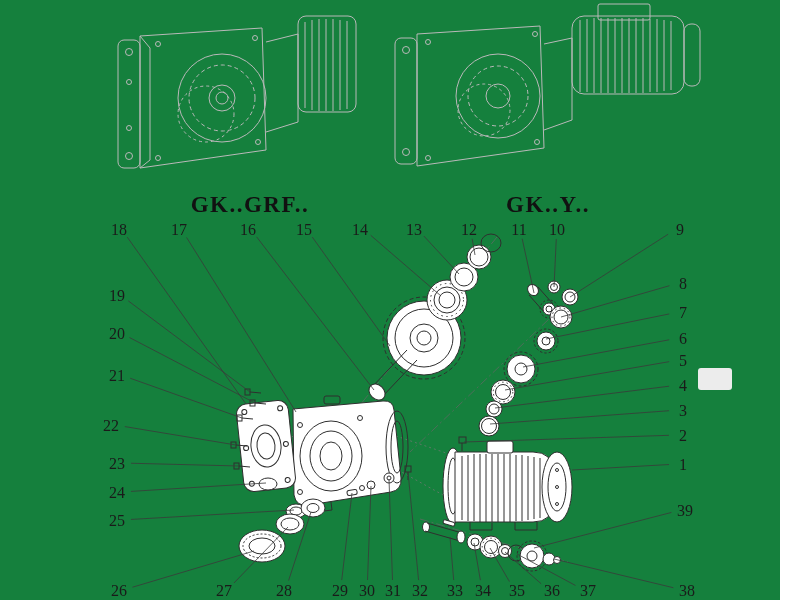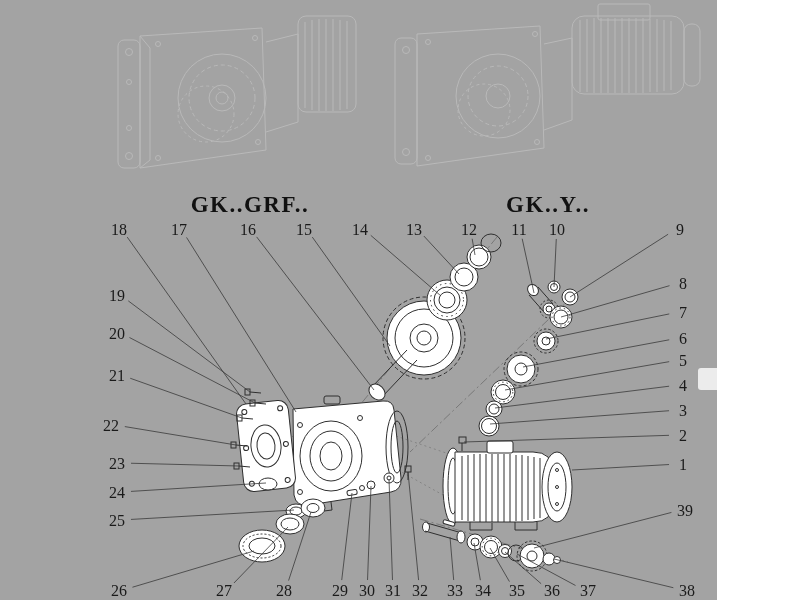--- a/index.html
+++ b/index.html
@@ -1,16 +1,16 @@
 <!DOCTYPE html>
 <html><head>
 <meta charset="utf-8">
 <style>
   html,body{margin:0;padding:0;background:#fff;}
-  .stage{position:relative;width:717px;height:600px;background:#a3a3a3;overflow:hidden;
+  .stage{position:relative;width:780px;height:600px;background:#15803d;overflow:hidden;
          font-family:"Liberation Serif",serif;}
   .stage svg{position:absolute;left:0;top:0;}
   .variant{font-family:"Liberation Serif",serif;font-size:23px;font-weight:bold;
            letter-spacing:1.5px;fill:#111;text-anchor:middle;}
   .callout-num{font-family:"Liberation Serif",serif;font-size:16px;fill:#1a1a1a;text-anchor:middle;}
   .leader{stroke:#3a3a3a;stroke-width:0.8;fill:none;}
   .ghost{stroke:#b9b9b9;fill:none;stroke-width:1;}
   .part{stroke:#2f2f2f;fill:none;stroke-width:1;}
   .partf{stroke:#2f2f2f;fill:#fff;stroke-width:1;}
   .axis{stroke:#666;stroke-width:0.7;stroke-dasharray:9 3 2 3;fill:none;}

